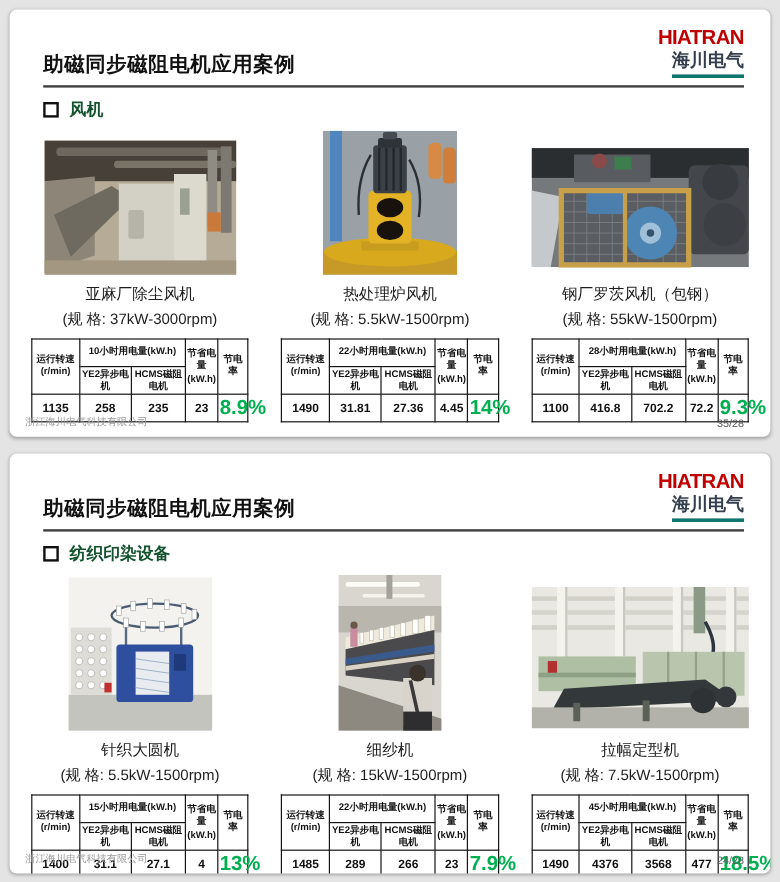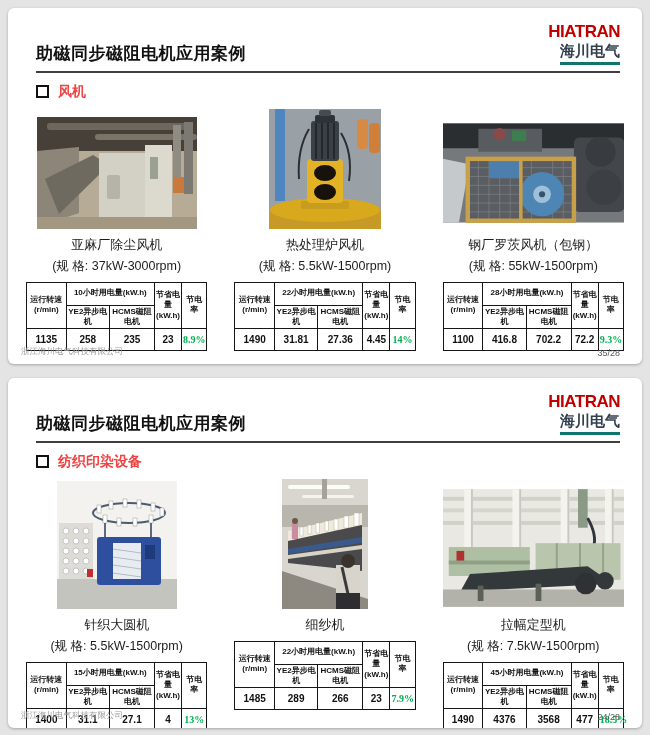--- a/index.html
+++ b/index.html
@@ -9,34 +9,34 @@
   #slide1{height:356px;margin-top:8px;}
   #slide2{height:350px;margin-top:14px;}
   .head{display:flex;justify-content:space-between;align-items:flex-end;
         margin:0 22px 0 28px;padding:15px 0 6px;border-bottom:2px solid #3f3f3f;}
   .title{font-size:17px;font-weight:bold;color:#111;letter-spacing:.5px;}
   .logo{text-align:right;line-height:1.05;}
   .logo .brand{font-size:17px;font-weight:800;color:#c00000;letter-spacing:-.5px;}
   .logo .sub{display:inline-block;font-size:15px;font-weight:bold;color:#333f4e;
              border-bottom:3px solid #0f766e;padding-bottom:3px;margin-top:2px;}
   .section{display:flex;align-items:center;gap:9px;margin:10px 0 0 28px;
-           font-size:14px;font-weight:bold;color:#ef4444;}
+           font-size:14px;font-weight:bold;color:#14532d;}
   .bullet{width:9px;height:9px;border:2.5px solid #111;flex:0 0 auto;}
   .cases{display:flex;gap:27px;margin:8px 18px 0;}
   .case{flex:1;display:flex;flex-direction:column;align-items:center;min-width:0;}
   .photo{display:flex;align-items:flex-end;justify-content:center;width:100%;}
   #slide1 .photo{height:120px;}
   #slide2 .photo{height:130px;}
   .caption{margin-top:7px;font-size:13px;color:#1d1d1d;white-space:nowrap;}
   .spec{margin-top:4px;font-size:12.5px;color:#1d1d1d;white-space:nowrap;}
   table.stats{border-collapse:collapse;width:100%;margin-top:7px;table-layout:fixed;}
   .stats td{border:1px solid #161616;text-align:center;vertical-align:middle;padding:1px;}
   .hdr{font-size:8px;font-weight:bold;color:#111;line-height:1.3;height:20px;}
   .val{font-size:10px;font-weight:bold;color:#111;height:19px;}
-  .val.rate{color:#00b050;font-size:10px;font-family:Liberation Serif, serif;}
+  .val.rate{color:#00b050;font-size:17px;}
   .footer{position:absolute;left:13px;right:22px;bottom:6px;display:flex;
           justify-content:space-between;align-items:flex-end;}
   .company{font-size:8.5px;color:#9a9a9a;}
   .pagenum{font-size:9px;color:#595959;}
   svg{display:block;}
 </style>
 </head>
 <body>
 
 <div class="slide" id="slide1">
@@ -358,20 +358,21 @@
           <polygon points="6,76 80,66 80,70 6,80" fill="#d8d3c6"></polygon>
           <rect x="10" y="44" width="6" height="16" fill="#c98ca0"></rect>
           <circle cx="13" cy="42" r="3" fill="#6b5846"></circle>
           <rect x="54" y="86" width="24" height="40" fill="#d8d4cc"></rect>
           <circle cx="66" cy="82" r="7" fill="#3a332c"></circle>
           <line x1="60" y1="88" x2="68" y2="124" stroke="#3a3a3a" stroke-width="3"></line>
           <rect x="54" y="114" width="24" height="16" fill="#2e2e30"></rect>
         </svg>
       </div>
       <div class="caption">细纱机</div>
+      <div class="spec">(规  格: 15kW-1500rpm)</div>
       <table class="stats">
         <colgroup>
             <col style="width:22%">
             <col style="width:24%">
             <col style="width:25%">
             <col style="width:15%">
             <col style="width:14%">
           </colgroup>
         <tbody>
         <tr>

